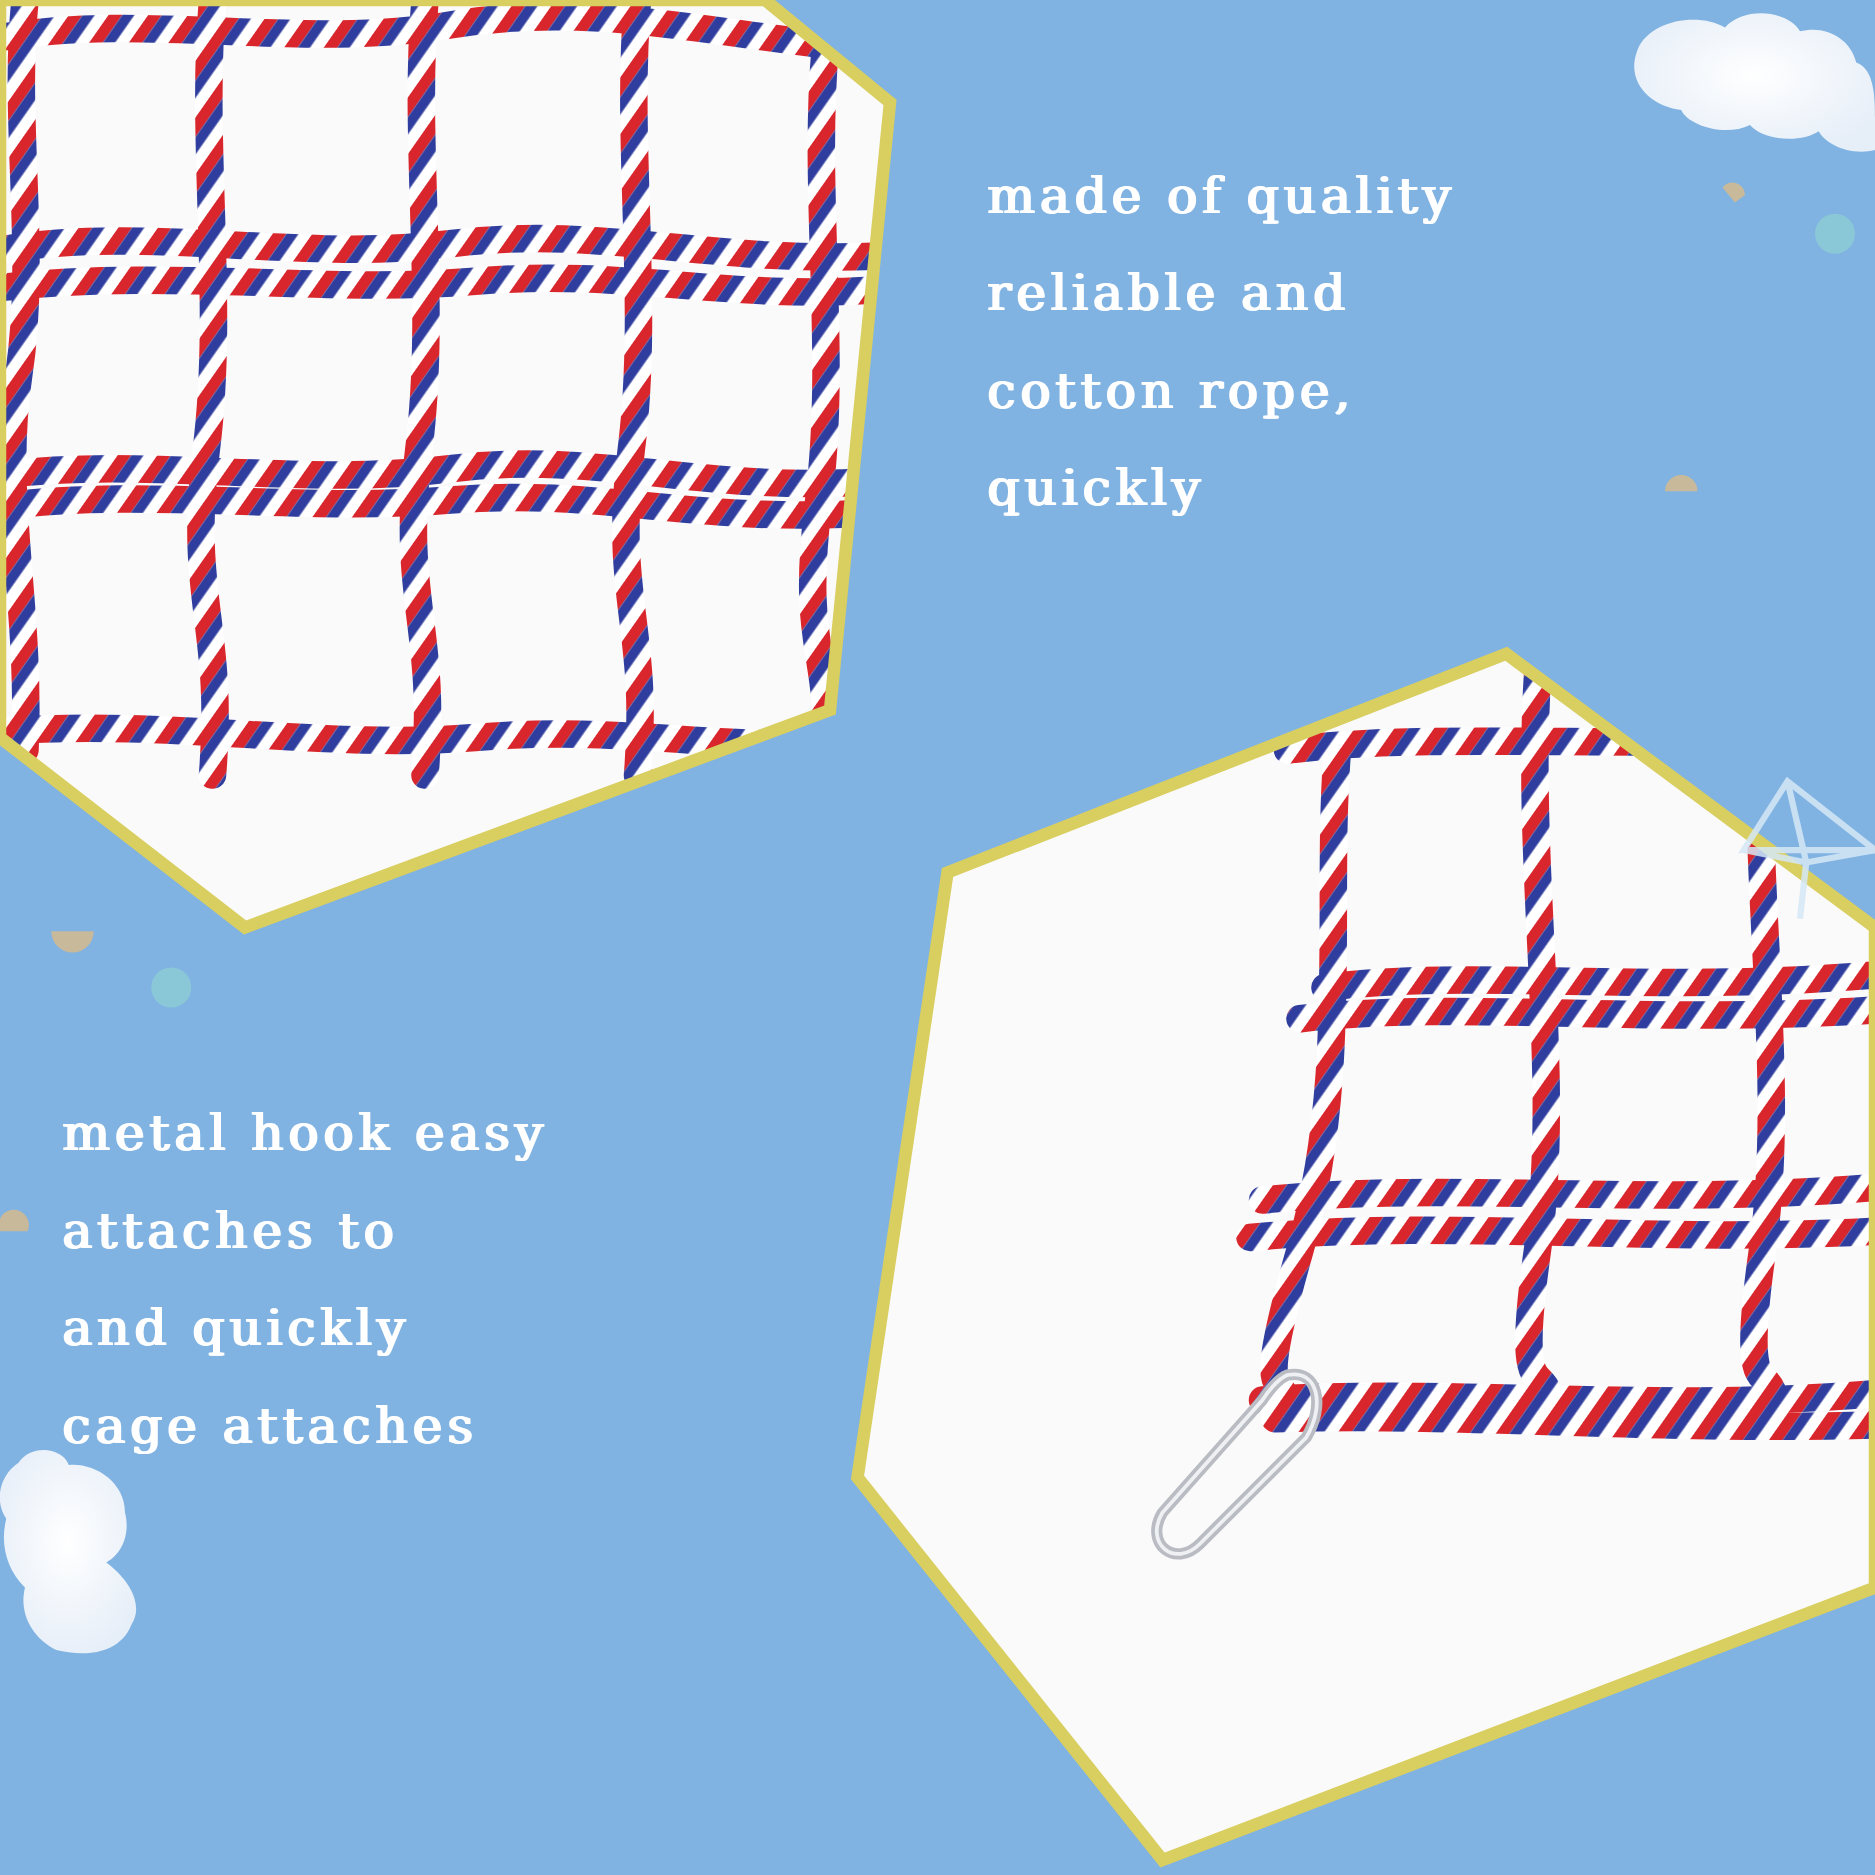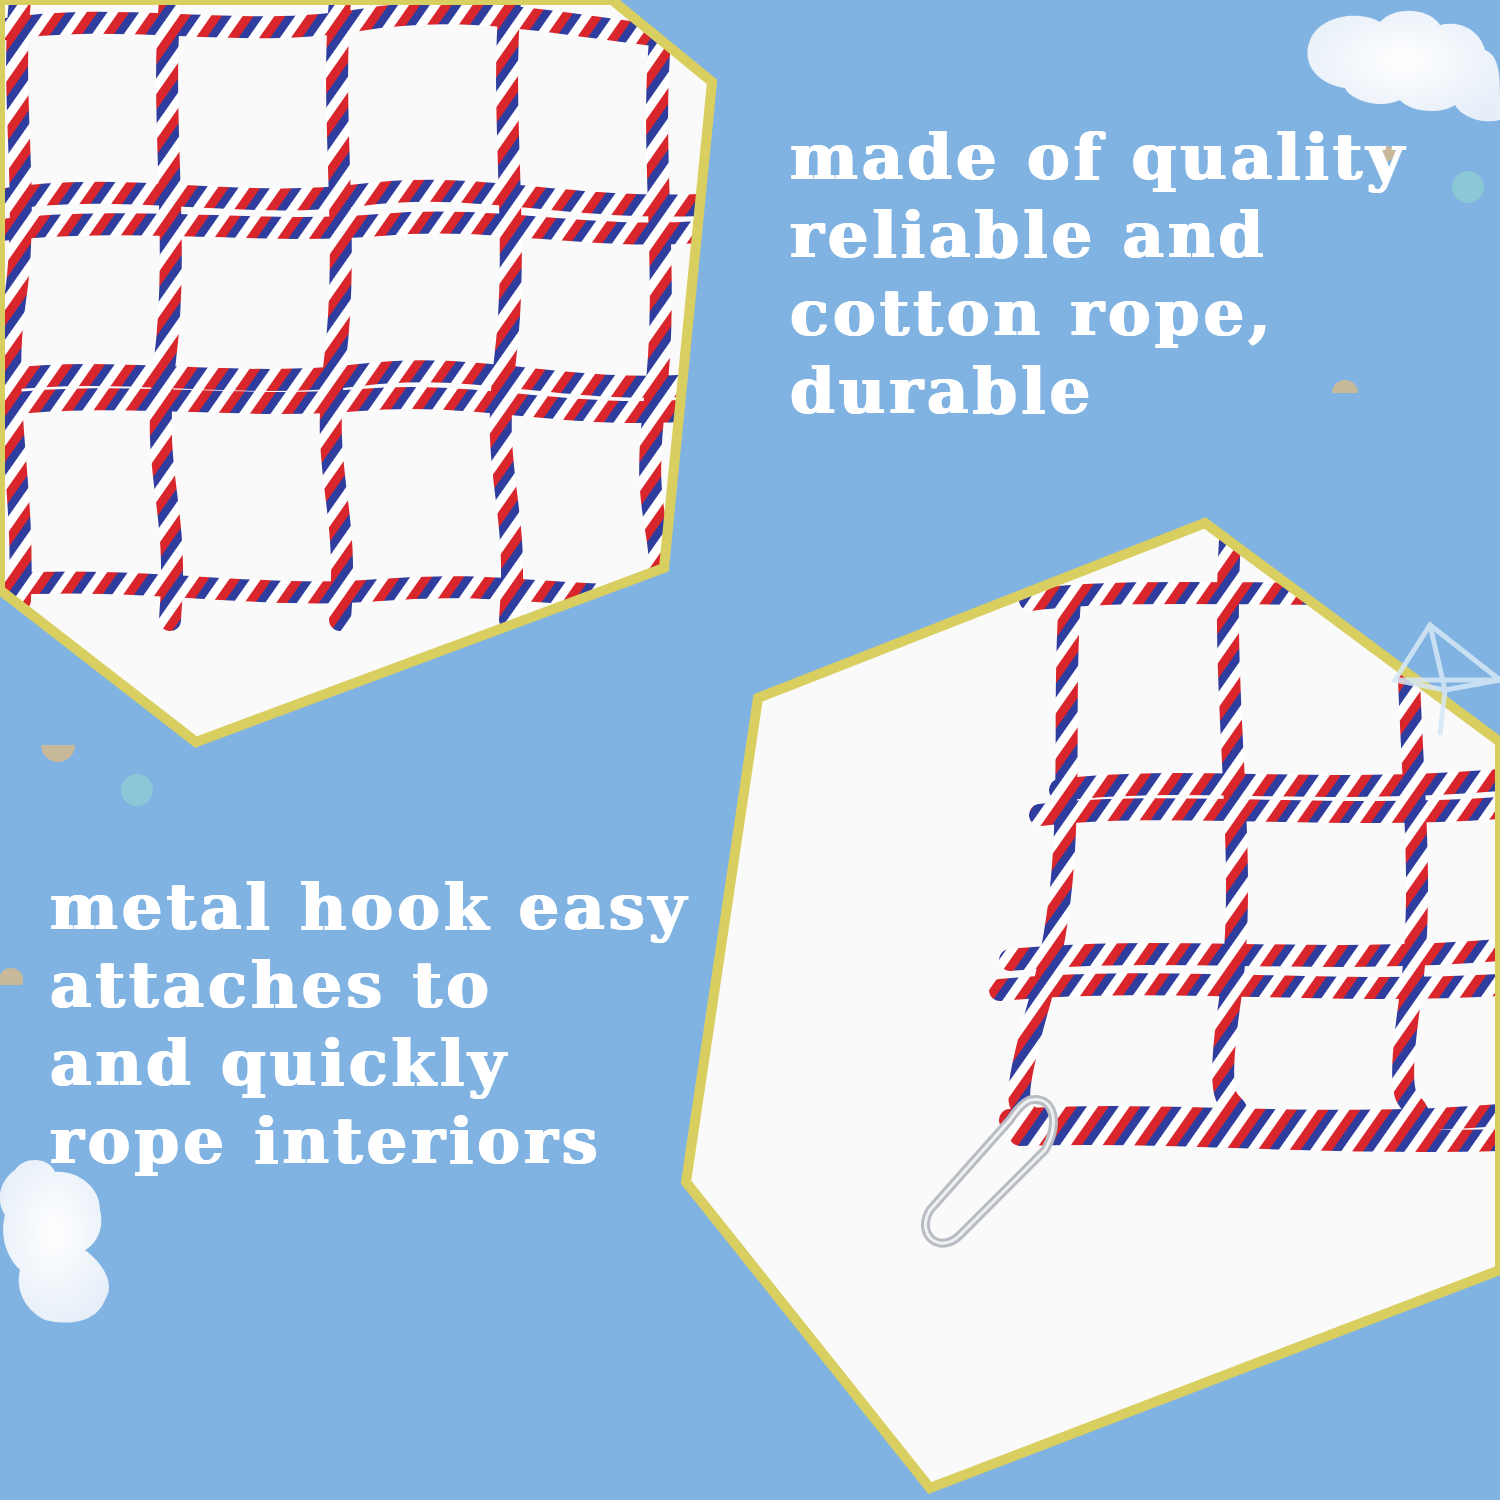--- a/index.html
+++ b/index.html
@@ -7,24 +7,24 @@
       width: 1500px; height: 1500px; overflow: hidden;
       background: #80b3e2;
       position: relative;
       font-family: "DejaVu Serif", "Liberation Serif", serif;
     }
     .scene { position: absolute; inset: 0; }
     .text-block {
       position: absolute;
       color: #ffffff;
       font-family: "DejaVu Serif", "Liberation Serif", serif;
-      font-weight: 700;
+      font-weight: 400;
       letter-spacing: 4px;
       line-height: 78px;
-      font-size: 64px;
+      font-size: 40px;
       text-shadow: 1px 0 0 #fff, -1px 0 0 #fff;
     }
     .text-block .line { display: block; white-space: nowrap; }
     #feature-top { left: 790px; top: 118px; }
     #feature-bottom { left: 50px; top: 868px; }
   </style>
 </head>
 <body>
 
 <div class="scene">
@@ -102,22 +102,22 @@
     <path d="M1332,393 A13,13 0 0 1 1358,393 Z" fill="#c8b99a"></path>
     <path d="M41,745 A17,17 0 0 0 75,745 Z" fill="#c8b99a"></path>
     <path d="M0,985 L0,975 A10,10 0 0 1 22,985 Z" fill="#c8b99a"></path>
     <path d="M1378,150 A10,10 0 0 1 1396,156 L1388,162 Z" fill="#c8b99a"></path>
   </svg>
 
   <div class="text-block" id="feature-top">
     <span class="line">made of quality</span>
     <span class="line">reliable and</span>
     <span class="line">cotton rope,</span>
-    <span class="line">durable</span>
+    <span class="line">quickly</span>
   </div>
 
   <div class="text-block" id="feature-bottom">
     <span class="line">metal hook easy</span>
     <span class="line">attaches to</span>
     <span class="line">and quickly</span>
-    <span class="line">rope interiors</span>
+    <span class="line">cage attaches</span>
   </div>
 </div>
 
 </body></html>

